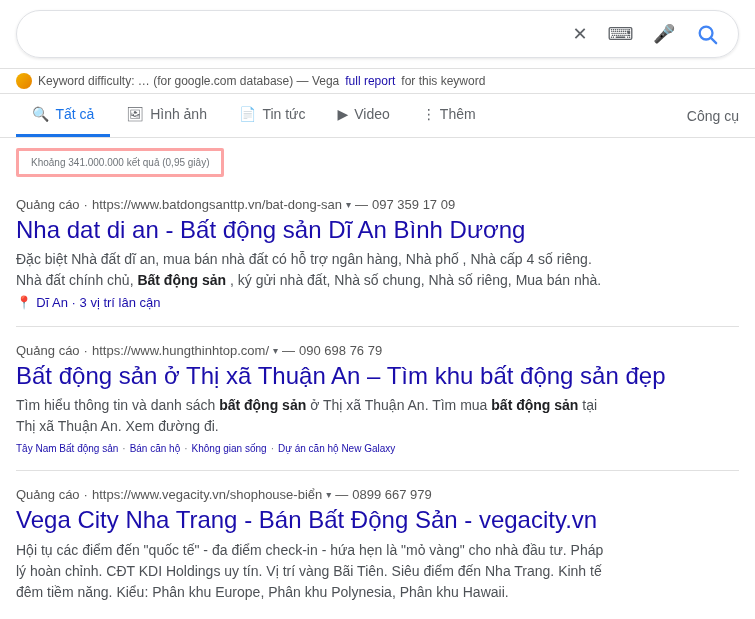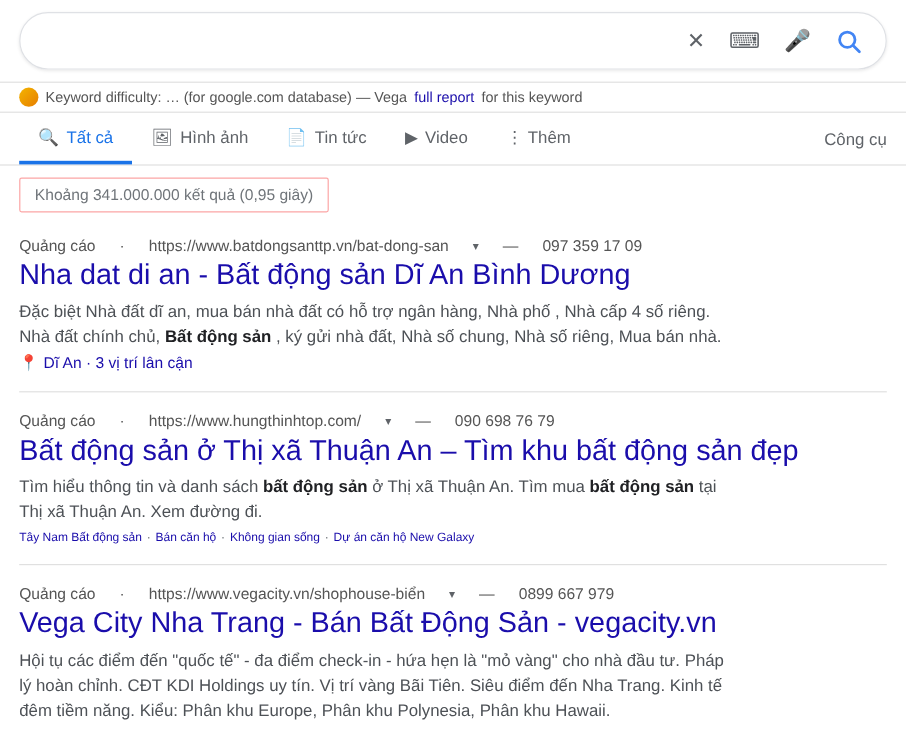--- a/index.html
+++ b/index.html
@@ -118,24 +118,24 @@
       color: #5f6368;
       cursor: pointer;
     }
 
     
     .results-info-wrapper {
       padding: 10px 16px 4px 16px;
     }
     .results-info {
       display: inline-block;
-      border: 1px solid #fca5a5;
+      border: 3px solid #fca5a5;
       border-radius: 2px;
       padding: 6px 12px;
-      font-size: 13px;
+      font-size: 10px;
       color: #70757a;
       text-align: center;
     }
 
     
     .results-container {
       padding: 0 16px;
     }
 
     
@@ -145,21 +145,21 @@
     }
     .ad-result:last-child {
       border-bottom: none;
     }
     .ad-meta {
       font-size: 13px;
       color: #555;
       margin-bottom: 2px;
       display: flex;
       align-items: center;
-      gap: 20px;
+      gap: 4px;
     }
     .ad-badge {
       color: #555;
     }
     .ad-url {
       color: #555;
     }
     .ad-phone {
       color: #555;
     }

